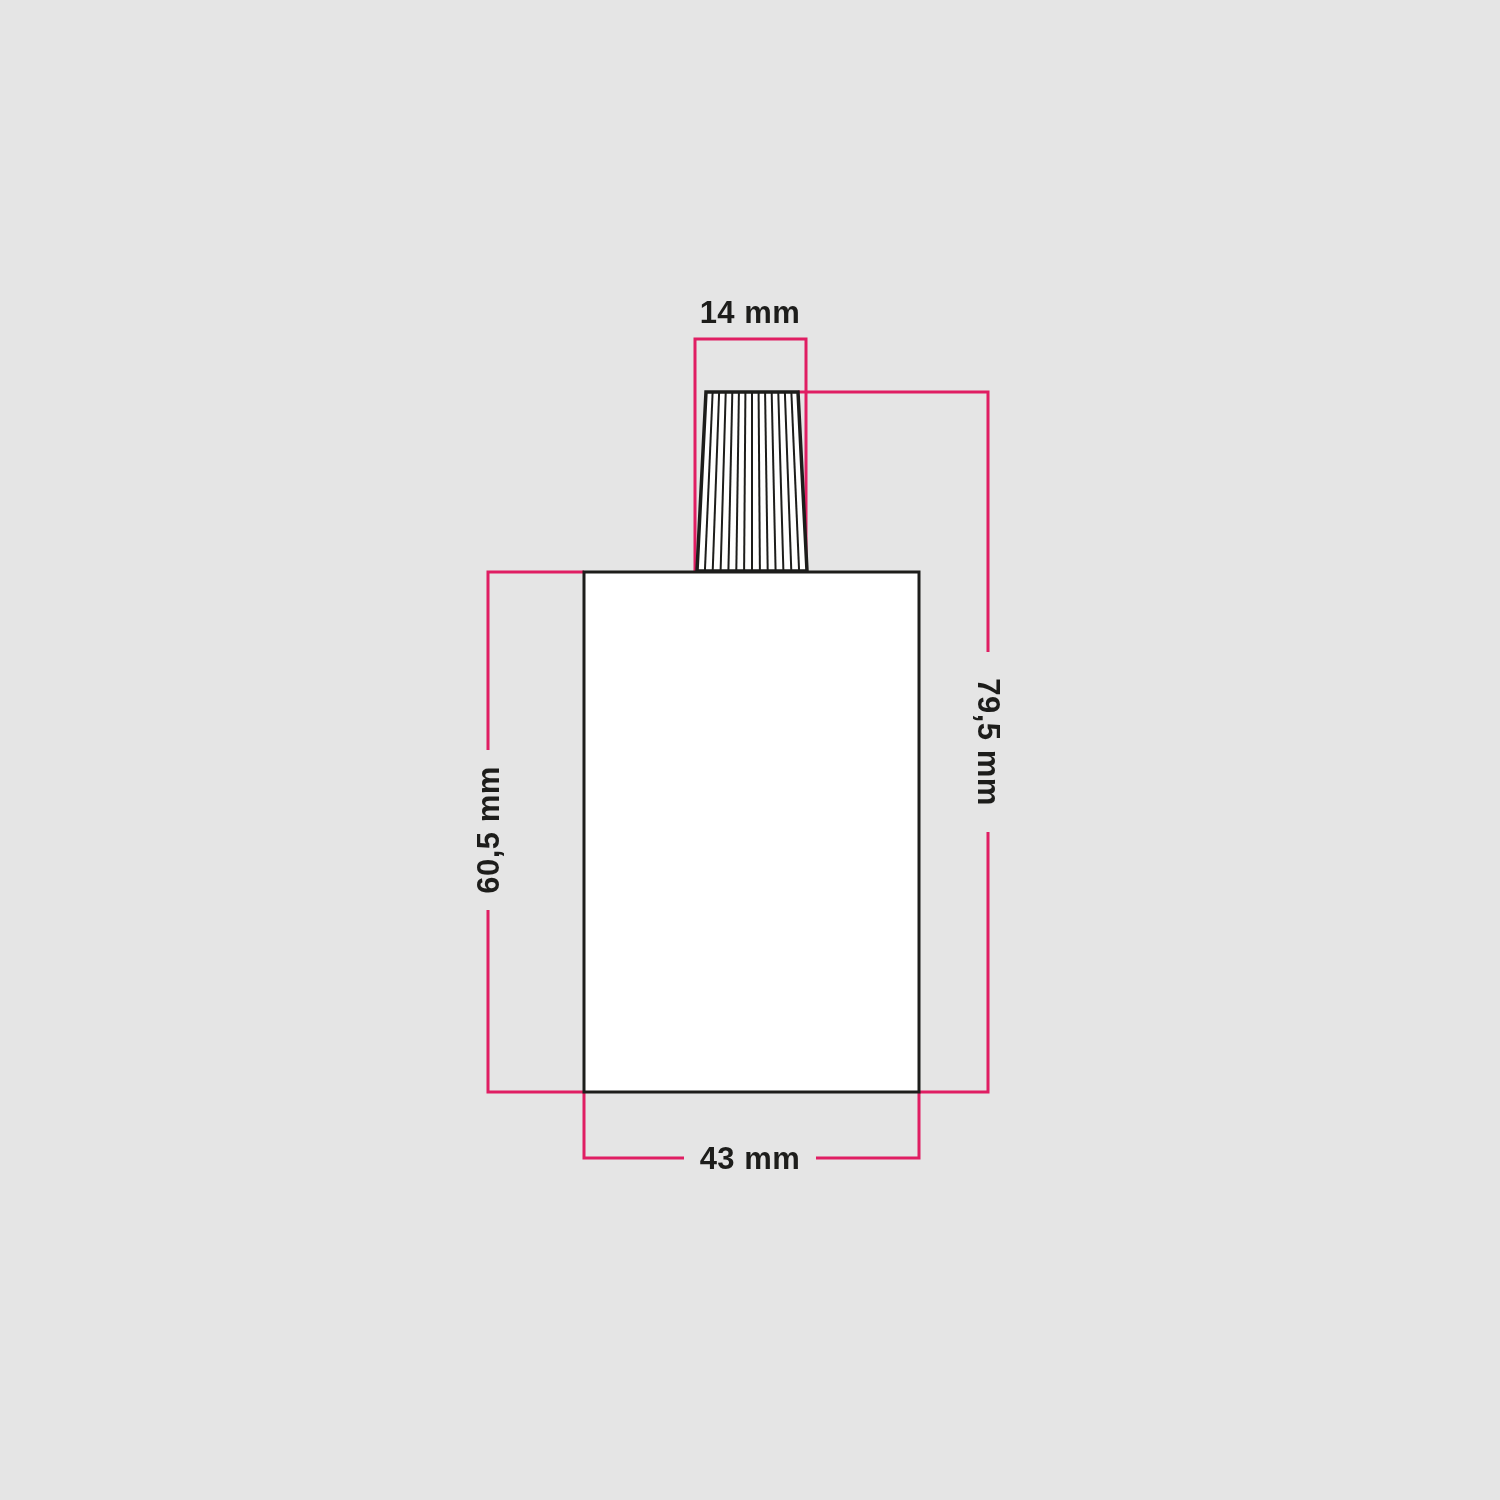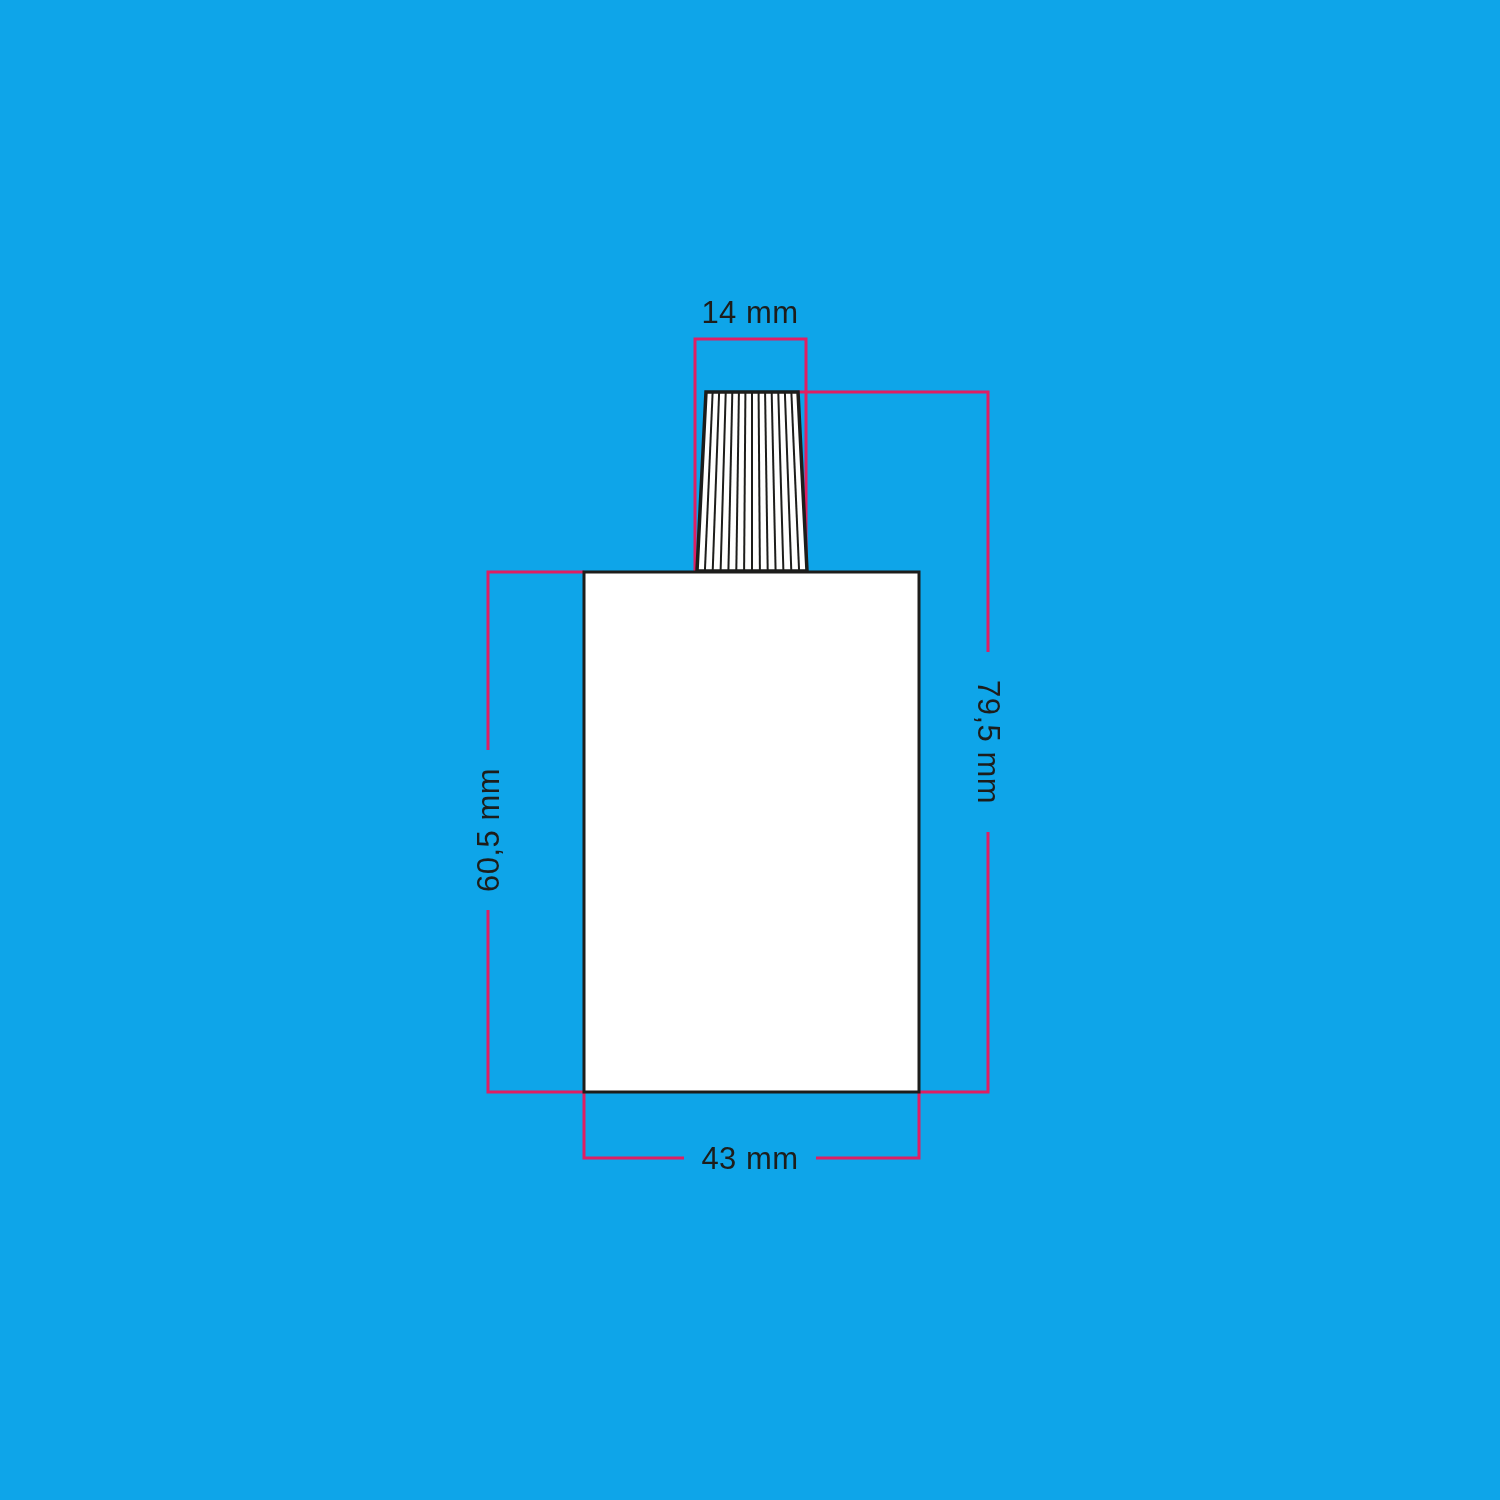--- a/index.html
+++ b/index.html
@@ -6,22 +6,23 @@
     margin: 0;
     padding: 0;
     background: #ffffff;
     width: 100%;
     height: 100%;
   }
   .canvas {
     position: relative;
     width: 1500px;
     height: 1500px;
-    background: #0ea5e9;
+    background: #e5e5e5;
     overflow: hidden;
+    font-weight: bold;
   }
   svg {
     display: block;
     width: 1500px;
     height: 1500px;
   }
   .dim-label {
     font-family: "Liberation Sans", "DejaVu Sans", sans-serif;
     font-size: 31px;
     letter-spacing: 0.5px;

